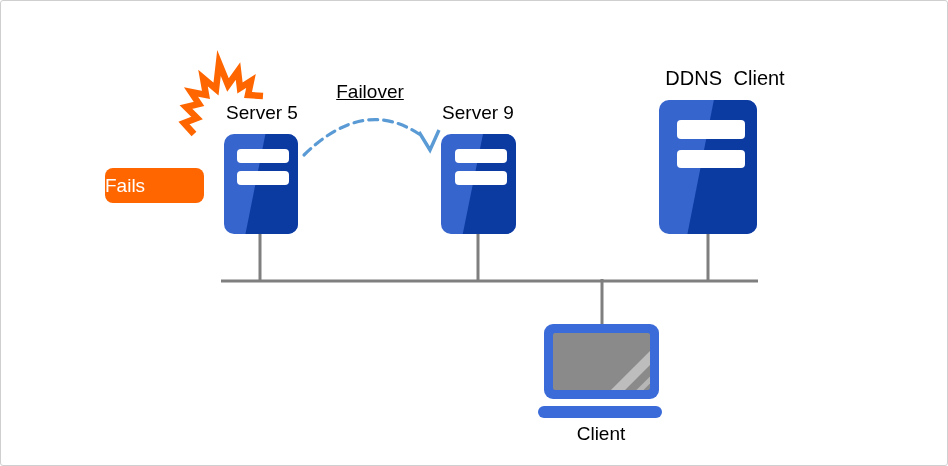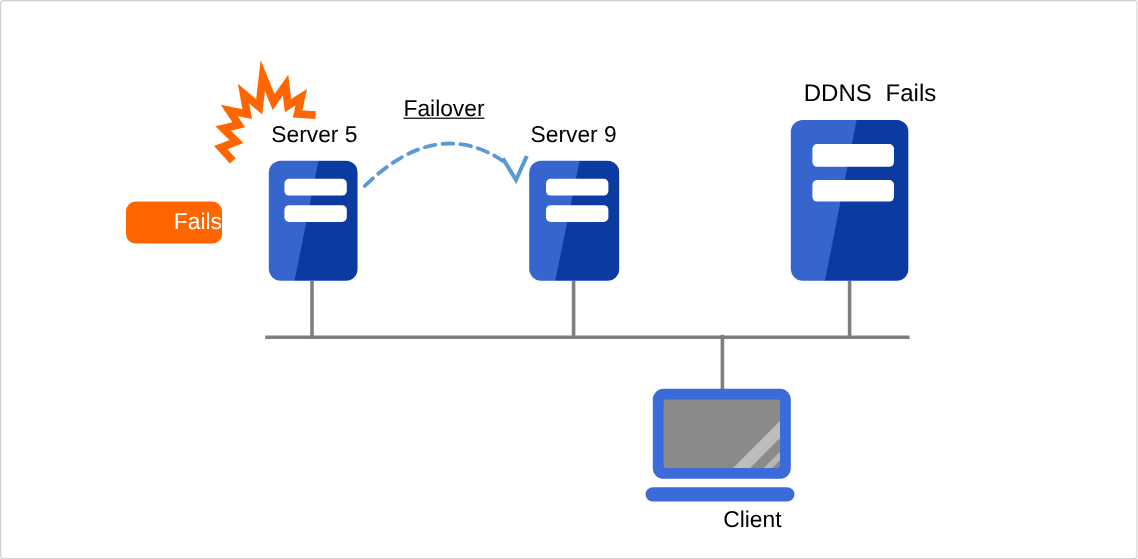--- a/index.html
+++ b/index.html
@@ -12,27 +12,27 @@
 
   
   .label {
     position:absolute; transform:translateX(-50%);
     font-size:19px; color:var(--text-black,#000); white-space:nowrap; line-height:1.1;
   }
   .label-server1 { left:261px; top:102px; }
   .label-failover { left:369px; top:81px;text-decoration:underline; }
   .label-server2 { left:477px; top:102px; }
   .label-ddns { left:724px; top:66px; font-size:20px; word-spacing:6px; }
-  .label-client { left:626px; top:423px; }
+  .label-client { left:600px; top:423px; }
 
   
   .fails-badge {
-    position:absolute; left:104px; top:167px; width:80px; height:35px;
+    position:absolute; left:104px; top:167px; width:99px; height:35px;
     background:var(--accent-orange,#ff6600); border-radius:8px;
-    display:flex; align-items:center; justify-content:flex-end;
+    display:flex; align-items:center; justify-content:flex-start;
     color:#fff; font-size:19px;
   }
 
   
   .server {
     position:absolute; border-radius:10px; overflow:hidden;
     background:var(--server-blue-light,#3765ce);
   }
   .server .dark {
     position:absolute; inset:0;
@@ -77,21 +77,21 @@
     <path class="arrow-head" d="M418,131 L429,149 L438,129"></path>
   </svg>
 
   <div class="fails-badge">
     <span>Fails</span>
   </div>
 
   <div class="label label-server1">Server 5</div>
   <div class="label label-failover">Failover</div>
   <div class="label label-server2">Server 9</div>
-  <div class="label label-ddns">DDNS Fails</div>
+  <div class="label label-ddns">DDNS Client</div>
   <div class="label label-client">Client</div>
 
   <div class="server server-1">
     <div class="dark"></div>
     <div class="bar bar1"></div>
     <div class="bar bar2"></div>
   </div>
   <div class="server server-2">
     <div class="dark"></div>
     <div class="bar bar1"></div>

